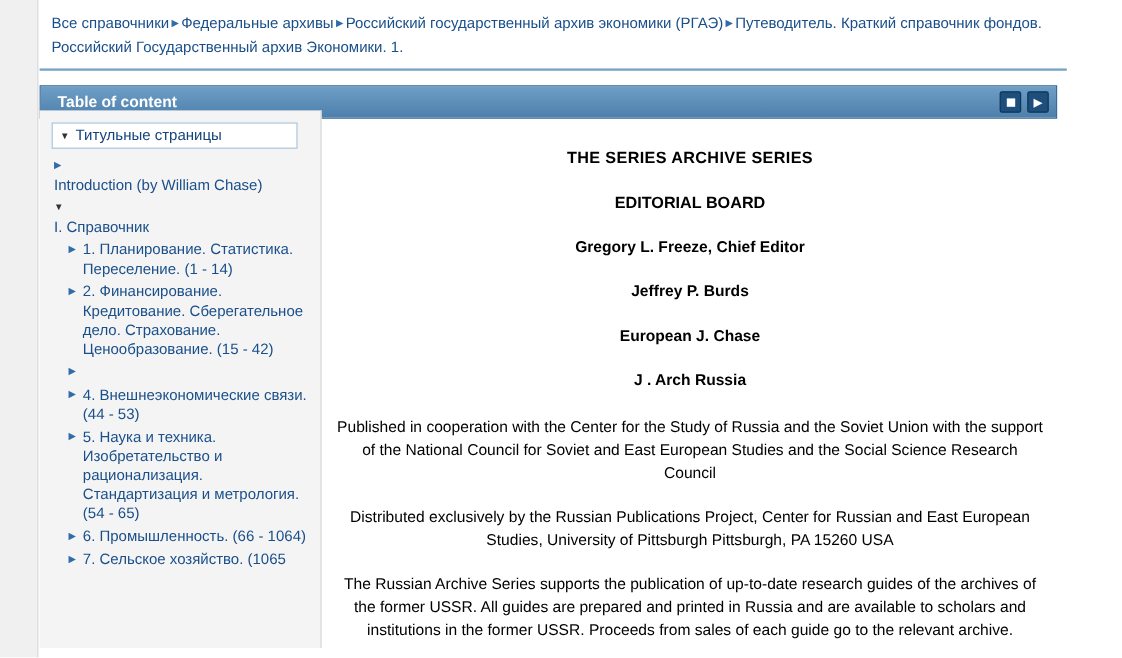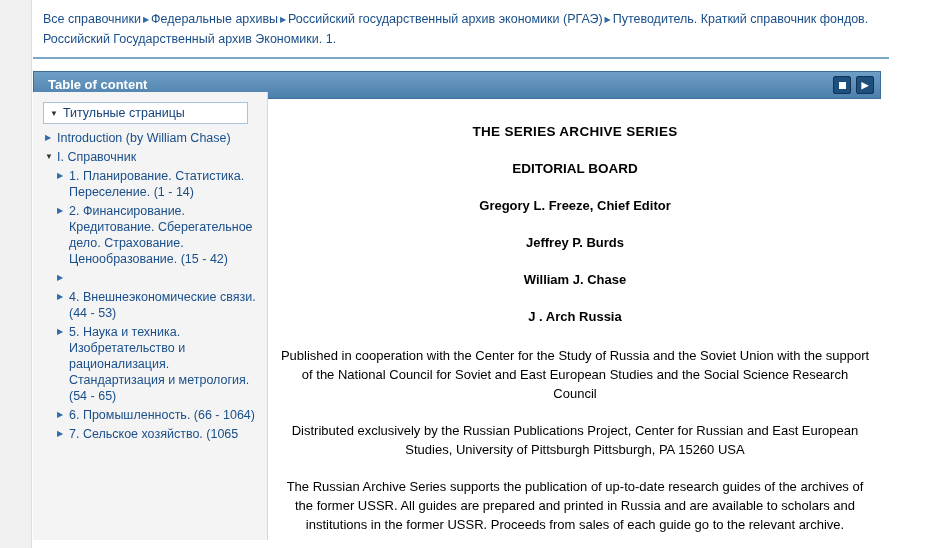--- a/index.html
+++ b/index.html
@@ -139,21 +139,21 @@
     color: #2f6ca8;
     font-size: 8px;
     line-height: 16px;
   }
   .toc-item .bullet.tri::before { content: "\25B6"; }
   .toc-item .bullet.down::before { content: "\25BC"; color: #333; }
   .toc-item .lbl {
     color: #1a4f8a;
     cursor: pointer;
   }
-  .lvl1 { margin-left: 2px; }
+  .lvl1 { margin-left: 2px; flex-direction: column; }
   .lvl2 { margin-left: 14px; }
   .toc-item.lvl2 .lbl { display: block; }
 
   
   .content {
     position: absolute;
     left: 269px; top: 100px;
     width: 612px; height: 448px;
     padding: 16px 10px 0 10px;
     overflow: hidden;
@@ -255,21 +255,21 @@
       <span class="bullet tri"></span>
       <span class="lbl">7. Сельское хозяйство. (1065</span>
     </div>
   </div>
 
   <div class="content">
     <div class="c-title">THE SERIES ARCHIVE SERIES</div>
     <div class="c-sub">EDITORIAL BOARD</div>
     <div class="c-person">Gregory L. Freeze, Chief Editor</div>
     <div class="c-person">Jeffrey P. Burds</div>
-    <div class="c-person">William J. Chase</div>
+    <div class="c-person">European J. Chase</div>
     <div class="c-person">J . Arch Russia</div>
     <div class="c-para">Published in cooperation with the Center for the Study of Russia and the Soviet Union with the support of the National Council for Soviet and East European Studies and the Social Science Research Council</div>
     <div class="c-para">Distributed exclusively by the Russian Publications Project, Center for Russian and East European Studies, University of Pittsburgh Pittsburgh, PA 15260 USA</div>
     <div class="c-para">The Russian Archive Series supports the publication of up-to-date research guides of the archives of the former USSR. All guides are prepared and printed in Russia and are available to scholars and institutions in the former USSR. Proceeds from sales of each guide go to the relevant archive.</div>
 
   </div>
 
 </div>
 
 </body></html>

